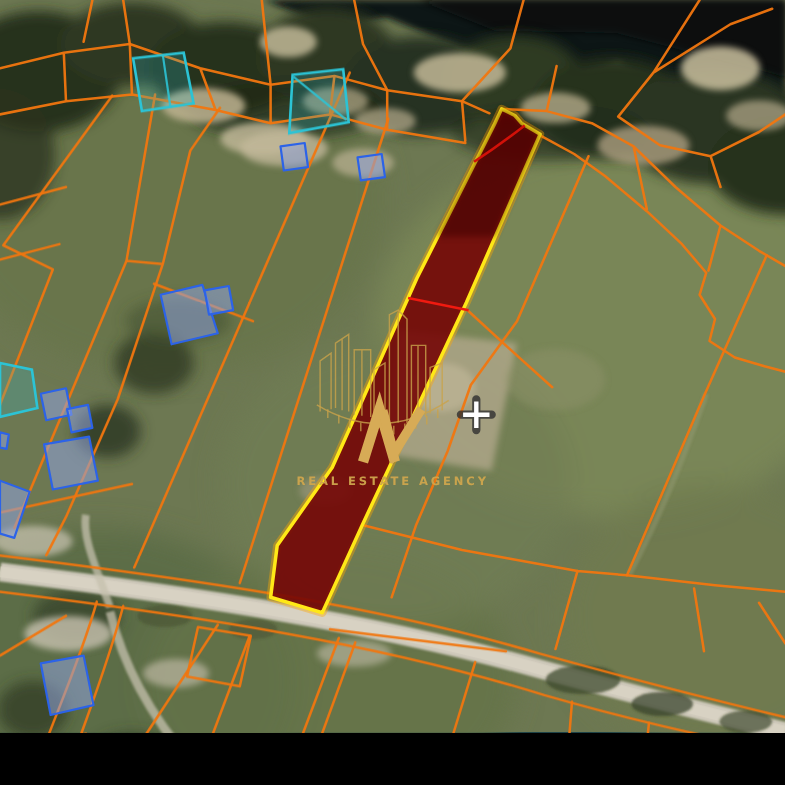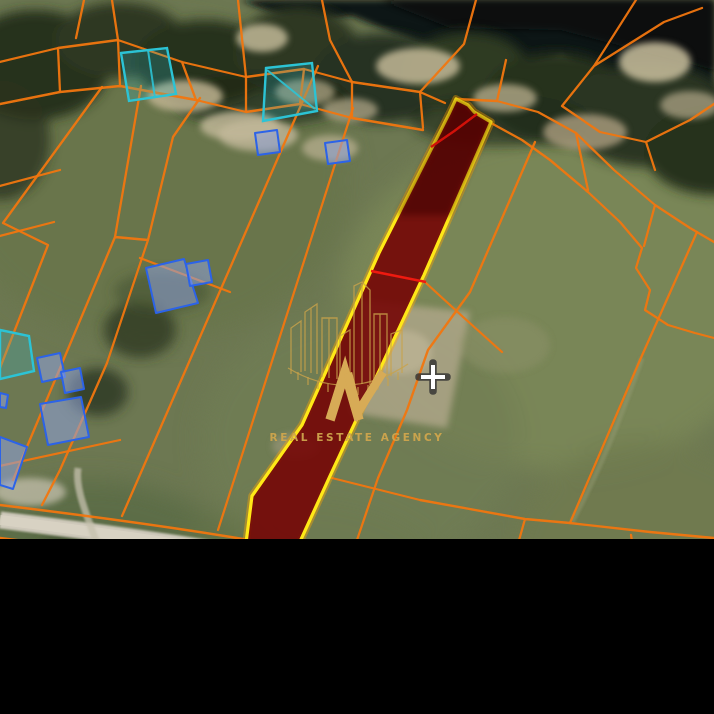--- a/index.html
+++ b/index.html
@@ -1,16 +1,16 @@
 <!DOCTYPE html>
 <html><head>
 <meta charset="utf-8">
 <style>
   html,body{margin:0;padding:0;background:#000;}
-  .viewport{position:relative;width:714px;height:539px;overflow:hidden;background:#0ea5e9;}
+  .viewport{position:relative;width:714px;height:666px;overflow:hidden;background:#0ea5e9;}
   .viewport svg{display:block;position:absolute;left:0;top:0;}
   .pline{fill:none;stroke-width:2.3;stroke-linejoin:round;stroke-linecap:round;opacity:.95;}
   .zone-poly{fill:#2cc3d5;fill-opacity:.22;stroke-width:2.4;}
   .zone-line{fill:none;stroke-width:2;opacity:.9;}
   .bldg{fill:#8fa3dd;fill-opacity:.55;stroke-width:2;stroke-linejoin:round;}
   .sel-glow{fill:none;stroke:#ffa800;stroke-width:7.5;opacity:.4;stroke-linejoin:round;}
   .sel-main{fill-opacity:.9;stroke:#ffe817;stroke-width:3.2;stroke-linejoin:round;}
   .sel-inner{fill:none;stroke-width:2.3;}
   .sky{fill:none;stroke:#c9a24a;stroke-width:1.3;opacity:.8;}
   .mono{fill:none;stroke:#d7ab56;stroke-linecap:butt;}

